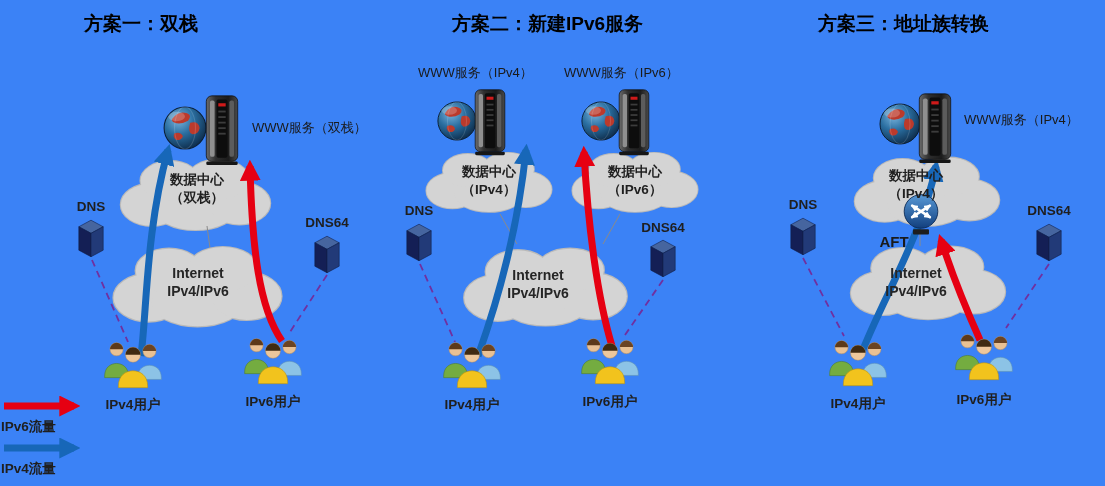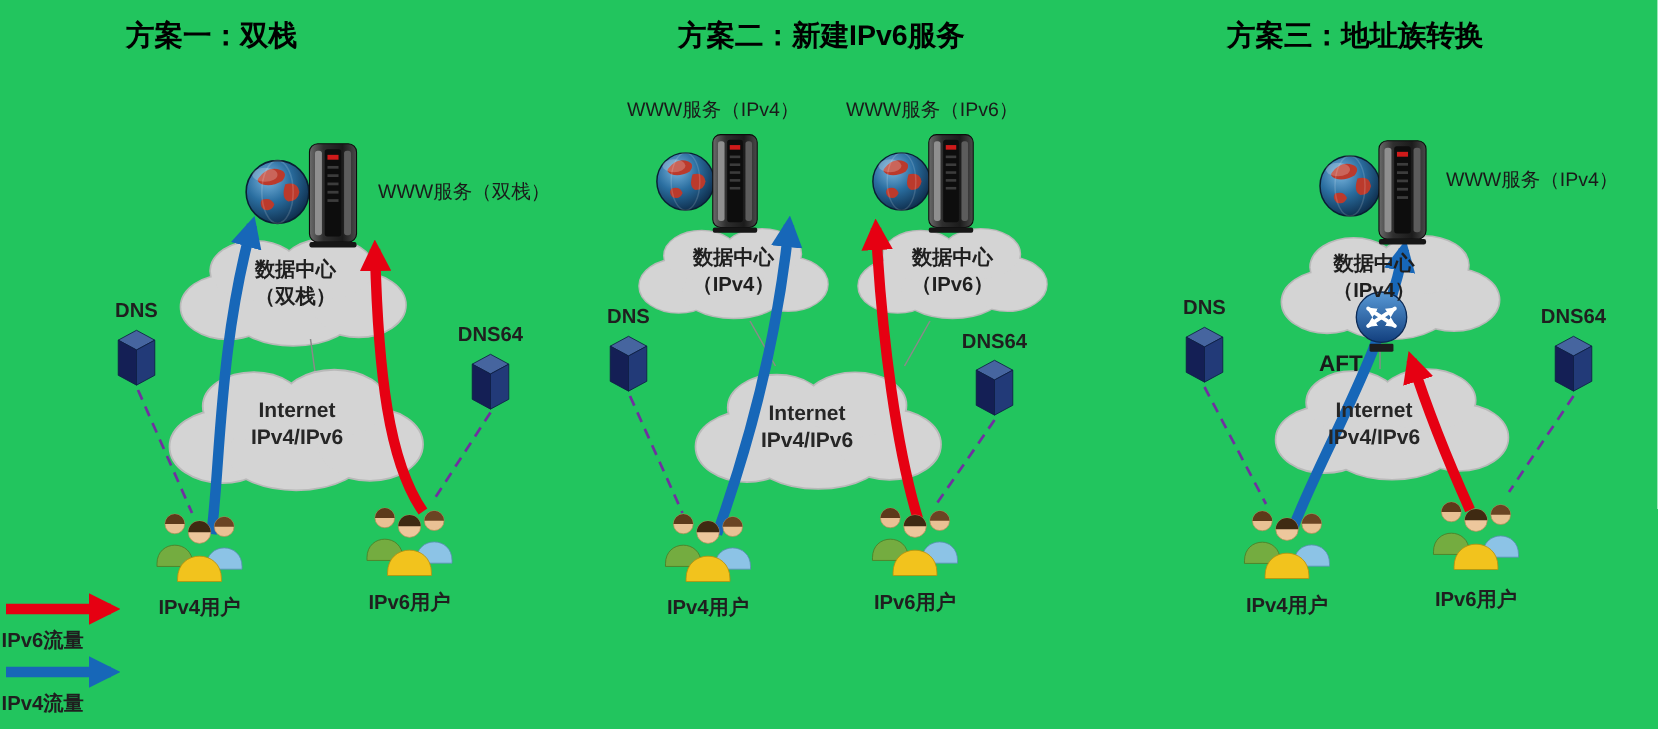--- a/index.html
+++ b/index.html
@@ -1,16 +1,16 @@
 <!DOCTYPE html>
 <html><head>
 <meta charset="utf-8">
 <style>
   html,body{margin:0;padding:0;background:#ffffff;}
-  .canvas{position:relative;width:1105px;height:486px;background:#22c55e;overflow:hidden;
+  .canvas{position:relative;width:1105px;height:486px;background:#3b82f6;overflow:hidden;
           font-family:"Liberation Sans","DejaVu Sans",sans-serif;text-align:right;}
   svg{font-family:"Liberation Sans","DejaVu Sans",sans-serif;}
   .t-title{font-size:19px;font-weight:bold;fill:#000000;}
   .t-label{font-size:13px;fill:#1a1a1a;}
   .t-bold{font-size:13.5px;font-weight:bold;fill:#1f1f1f;}
   .t-cloud{font-size:14px;font-weight:bold;fill:#262626;}
   .t-aft{font-size:15px;font-weight:bold;fill:#1a1a1a;}
   .dash{stroke-width:1.8;stroke-dasharray:7 5;fill:none;}
   .traffic{stroke-width:7;fill:none;}
   .connector{stroke:#8a8a8a;stroke-width:1;}

